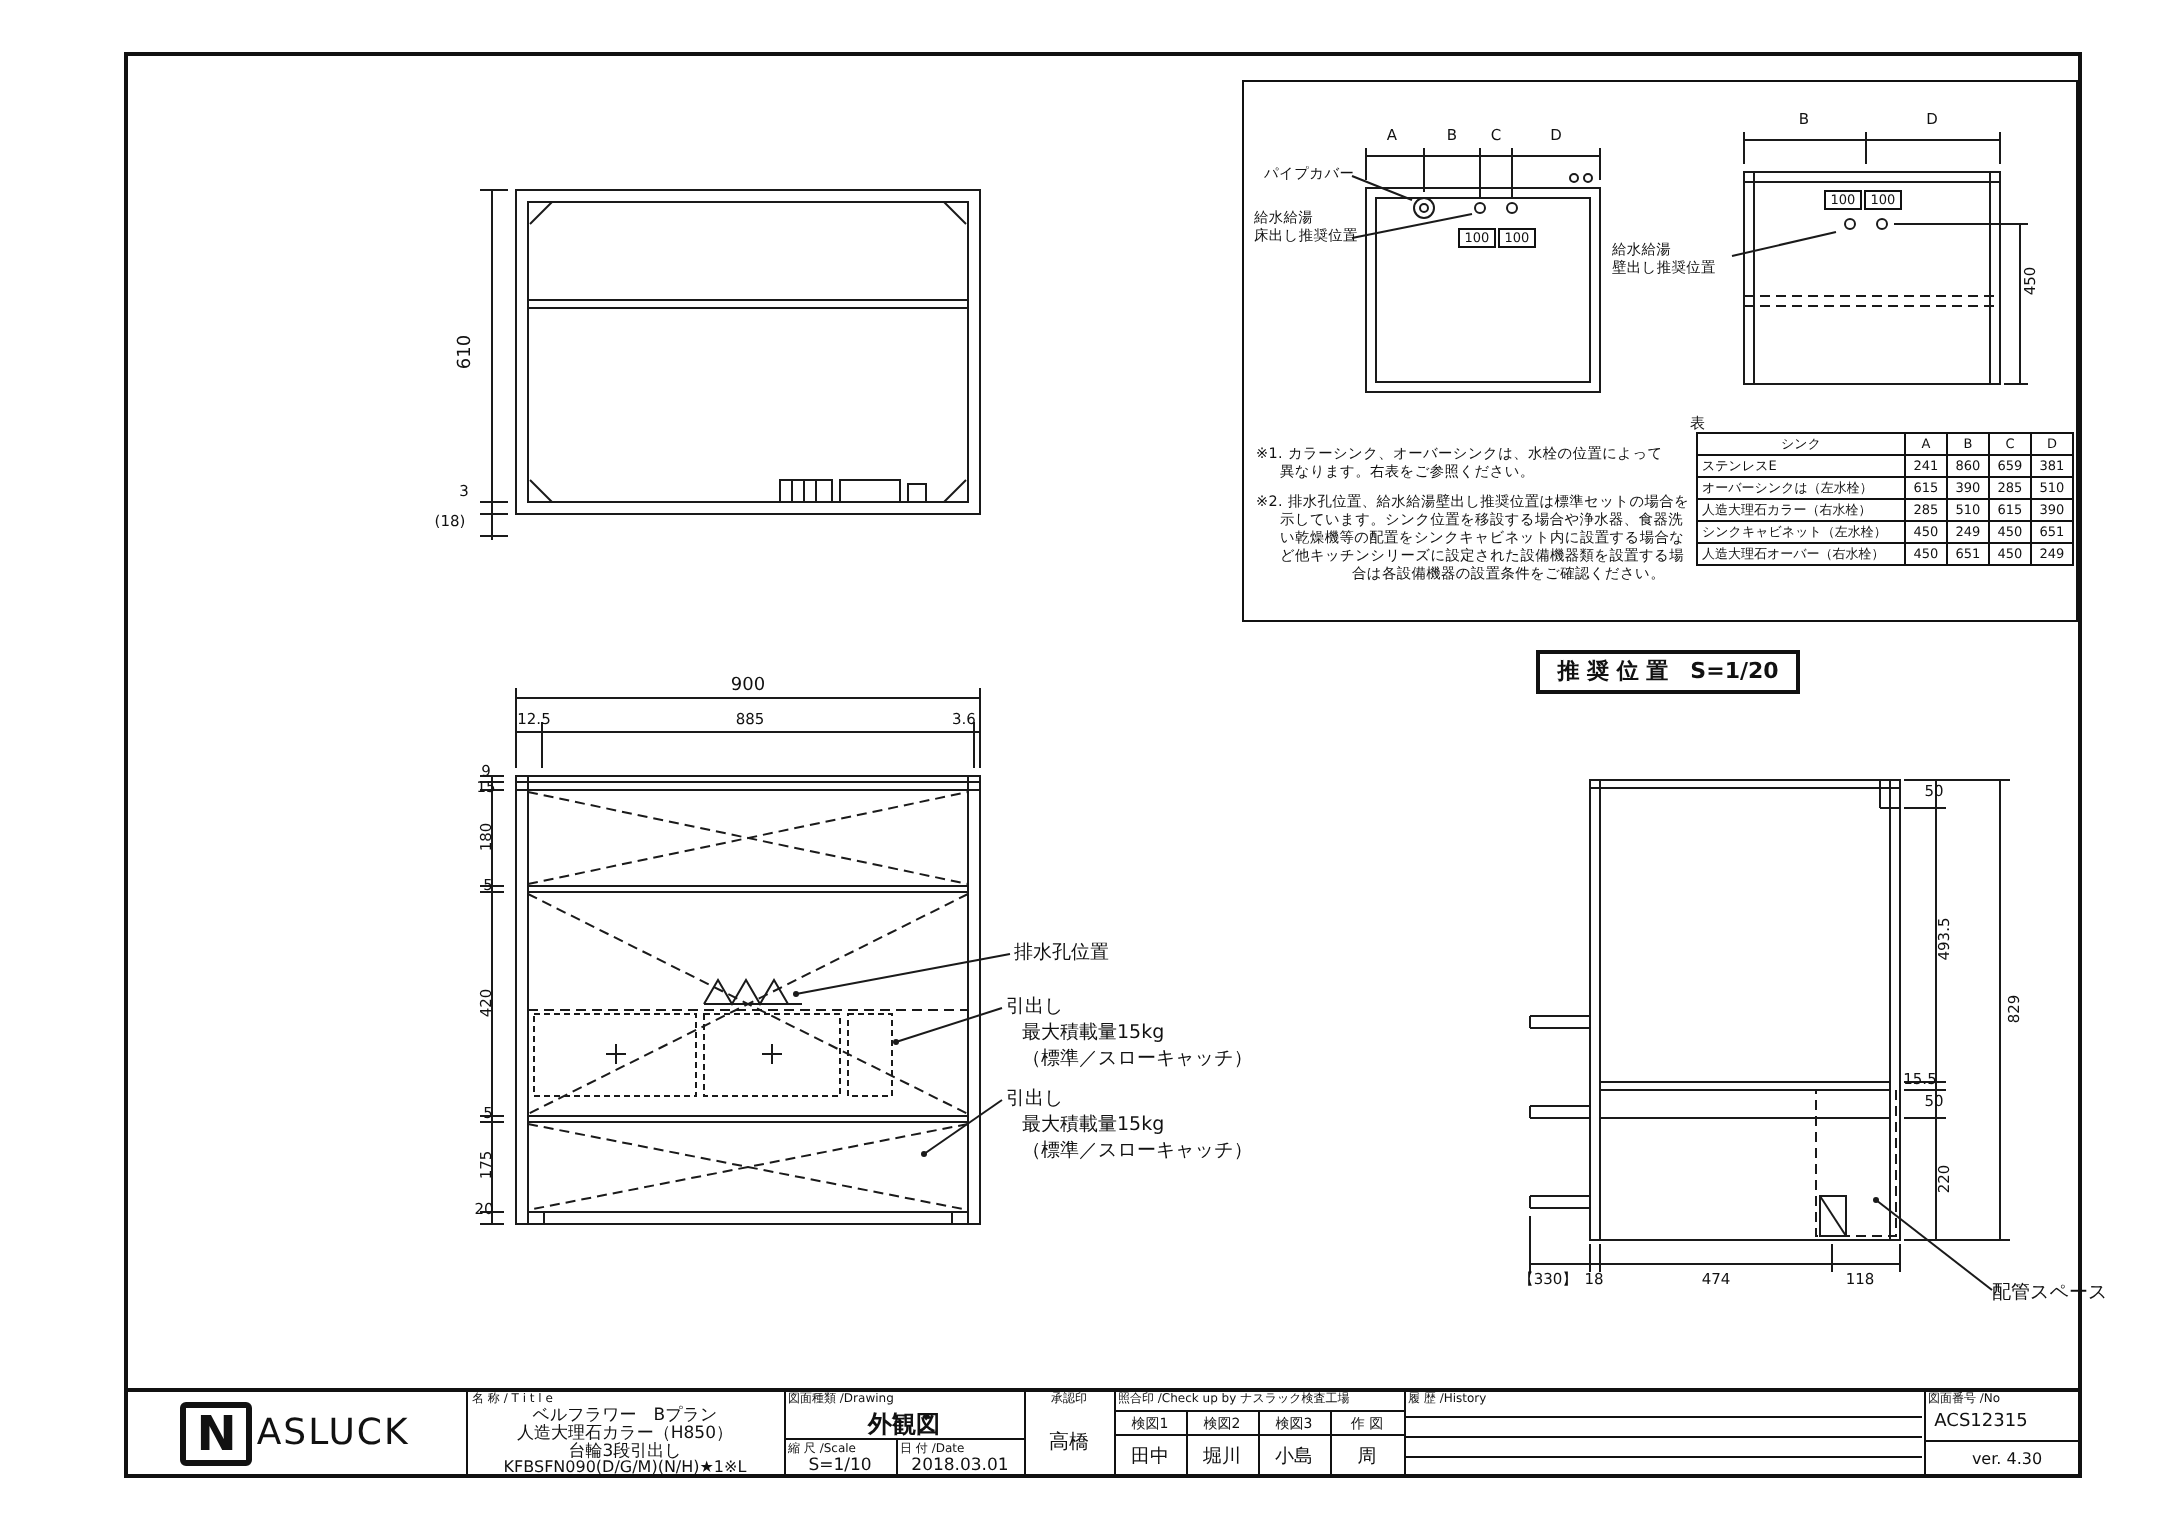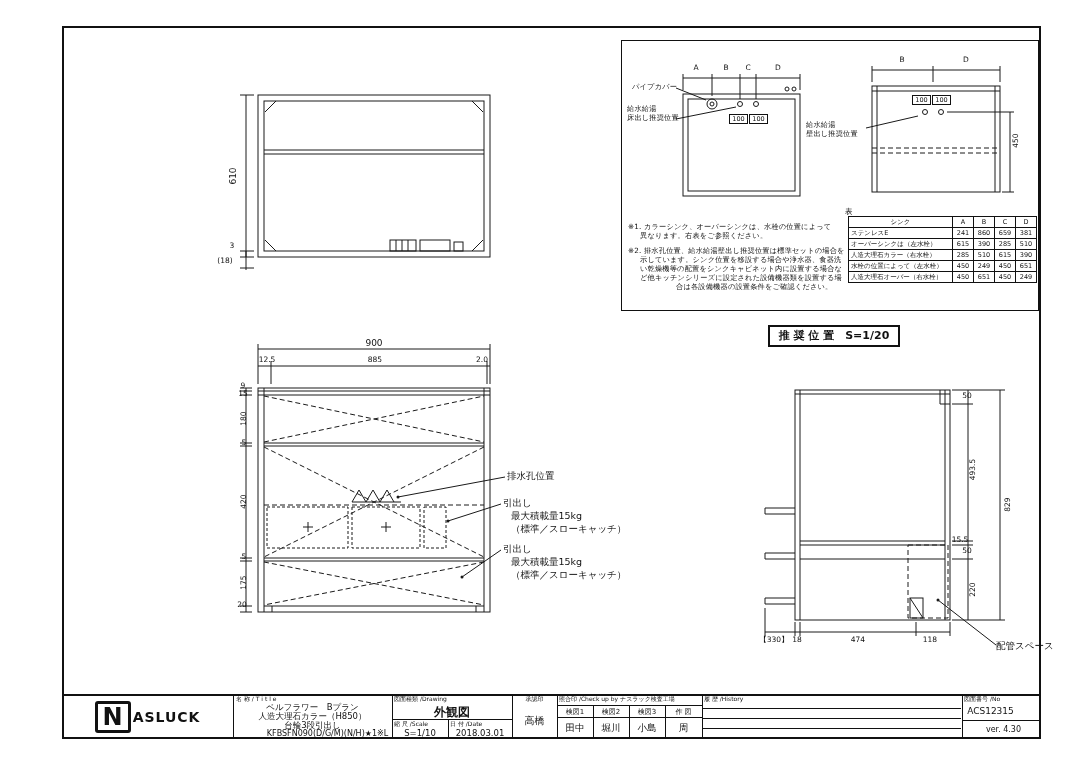--- a/index.html
+++ b/index.html
@@ -22,21 +22,21 @@
   #sink-table{position:absolute;left:848px;top:216px;border-collapse:collapse;background:#fff}
   #sink-table th,#sink-table td{border:1px solid #111;font-size:6.5px;font-weight:normal;padding:0 2px;height:11px;text-align:center;white-space:nowrap}
   #sink-table td:first-child{text-align:left}
   .vline{position:absolute;width:1px;background:#111}
   .hline{position:absolute;height:1px;background:#111}
   .tb-hdr{position:absolute;font-size:6px;white-space:nowrap}
   .tb-val{position:absolute;text-align:center;white-space:nowrap}
   #titleblock-top{position:absolute;left:62px;top:694px;width:979px;height:2px;background:#111}
   .logo{position:absolute;left:64px;top:696px;width:167px;height:41px;display:flex;align-items:center;justify-content:center;gap:2px}
   .logo-n{border:3px solid #111;font-size:24px;font-weight:bold;line-height:26px;padding:0 5px;border-radius:3px}
-  .logo-rest{font-size:14px;font-weight:bold;letter-spacing:1px}
+  .logo-rest{font-size:18px;font-weight:normal;letter-spacing:1px}
 </style>
 </head>
 <body>
 
 <div id="sheet">
   <div id="frame"></div>
 
   <svg id="linework" width="1080" height="764" viewBox="0 0 1080 764">
 
     <g>
@@ -194,21 +194,21 @@
   <div id="rec-box"></div>
   <div id="rec-caption">推 奨 位 置　S=1/20</div>
 
   <div class="dim vt" style="left:218px;top:171px;width:30px">610</div>
   <div class="dims" style="left:226px;top:241px;width:12px">3</div>
   <div class="dims" style="left:212px;top:256px;width:26px">(18)</div>
 
   <div class="dim" style="left:354px;top:338px;width:40px">900</div>
   <div class="dims" style="left:254px;top:355px;width:26px">12.5</div>
   <div class="dims" style="left:362px;top:355px;width:26px">885</div>
-  <div class="dims" style="left:470px;top:355px;width:24px">2.0</div>
+  <div class="dims" style="left:470px;top:355px;width:24px">3.6</div>
   <div class="dims" style="left:236px;top:381px;width:14px">9</div>
   <div class="dims" style="left:236px;top:389px;width:14px">15</div>
   <div class="dims vt" style="left:228px;top:414px;width:30px">180</div>
   <div class="dims" style="left:238px;top:438px;width:12px">5</div>
   <div class="dims vt" style="left:228px;top:497px;width:30px">420</div>
   <div class="dims" style="left:238px;top:552px;width:12px">5</div>
   <div class="dims vt" style="left:228px;top:578px;width:30px">175</div>
   <div class="dims" style="left:234px;top:600px;width:16px">20</div>
   <div class="callout" style="left:507px;top:470px">排水孔位置</div>
   <div class="callout" style="left:503px;top:497px">引出し</div>
@@ -281,21 +281,21 @@
           <td>510</td>
         </tr>
         <tr>
           <td>人造大理石カラー（右水栓）</td>
           <td>285</td>
           <td>510</td>
           <td>615</td>
           <td>390</td>
         </tr>
         <tr>
-          <td>水栓の位置によって（左水栓）</td>
+          <td>シンクキャビネット（左水栓）</td>
           <td>450</td>
           <td>249</td>
           <td>450</td>
           <td>651</td>
         </tr>
         <tr>
           <td>人造大理石オーバー（右水栓）</td>
           <td>450</td>
           <td>651</td>
           <td>450</td>
@@ -314,21 +314,21 @@
 
   <div class="logo">
     <span class="logo-n">N</span>
     <span class="logo-rest">ASLUCK</span>
   </div>
 
   <div class="tb-hdr" style="left:236px;top:695px">名 称 / T i t l e</div>
   <div class="tb-val" style="left:233px;top:702px;width:159px;font-size:8.5px">ベルフラワー　Bプラン</div>
   <div class="tb-val" style="left:233px;top:711px;width:159px;font-size:8.5px">人造大理石カラー（H850）</div>
   <div class="tb-val" style="left:233px;top:720px;width:159px;font-size:8.5px">台輪3段引出し</div>
-  <div class="tb-val" style="left:248px;top:729px;width:159px;font-size:8px">KFBSFN090(D/G/M)(N/H)★1※L</div>
+  <div class="tb-val" style="left:233px;top:729px;width:159px;font-size:8px">KFBSFN090(D/G/M)(N/H)★1※L</div>
 
   <div class="tb-hdr" style="left:394px;top:695px">図面種類 /Drawing</div>
   <div class="tb-val" style="left:392px;top:704px;width:120px;font-size:12px;font-weight:600">外観図</div>
   <div class="hline" style="left:392px;top:719px;width:120px"></div>
   <div class="vline" style="left:448px;top:719px;height:20px"></div>
   <div class="tb-hdr" style="left:394px;top:720px">縮 尺 /Scale</div>
   <div class="tb-val" style="left:392px;top:728px;width:56px;font-size:8.5px">S=1/10</div>
   <div class="tb-hdr" style="left:450px;top:720px">日 付 /Date</div>
   <div class="tb-val" style="left:448px;top:728px;width:64px;font-size:8.5px">2018.03.01</div>
 

